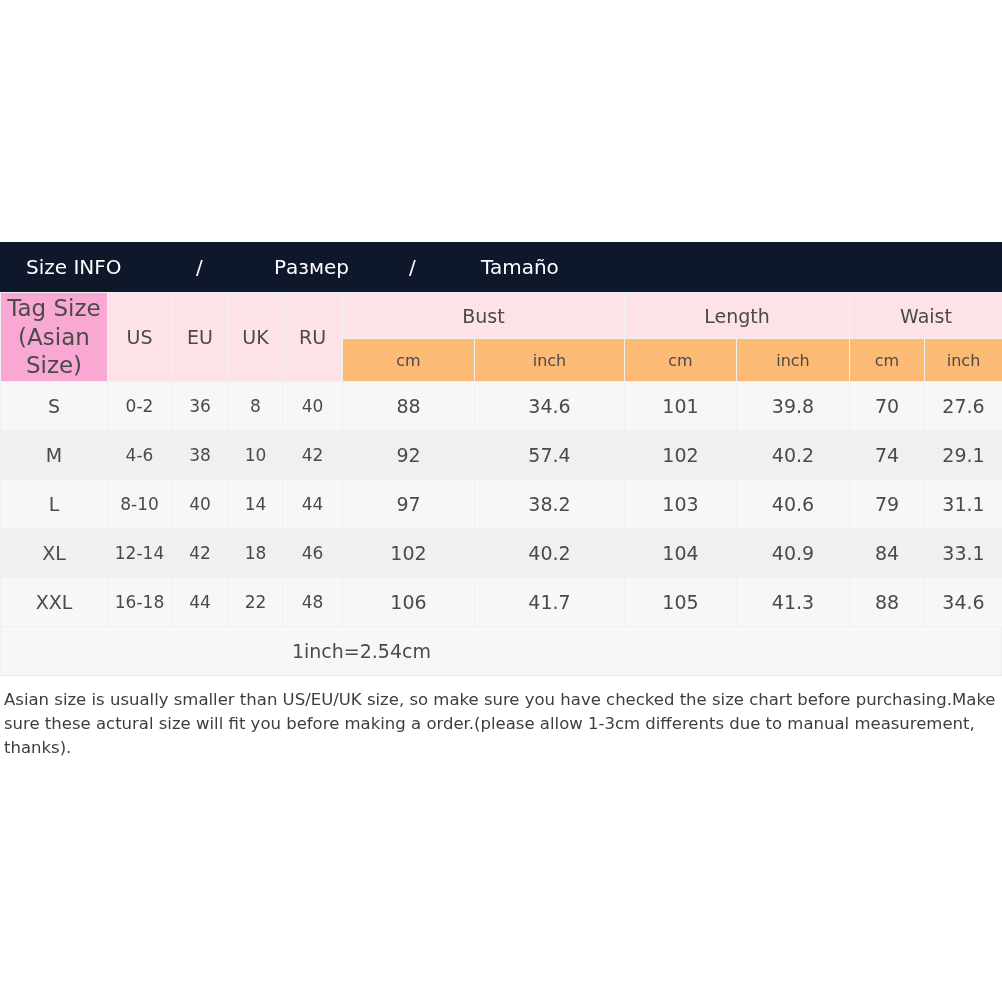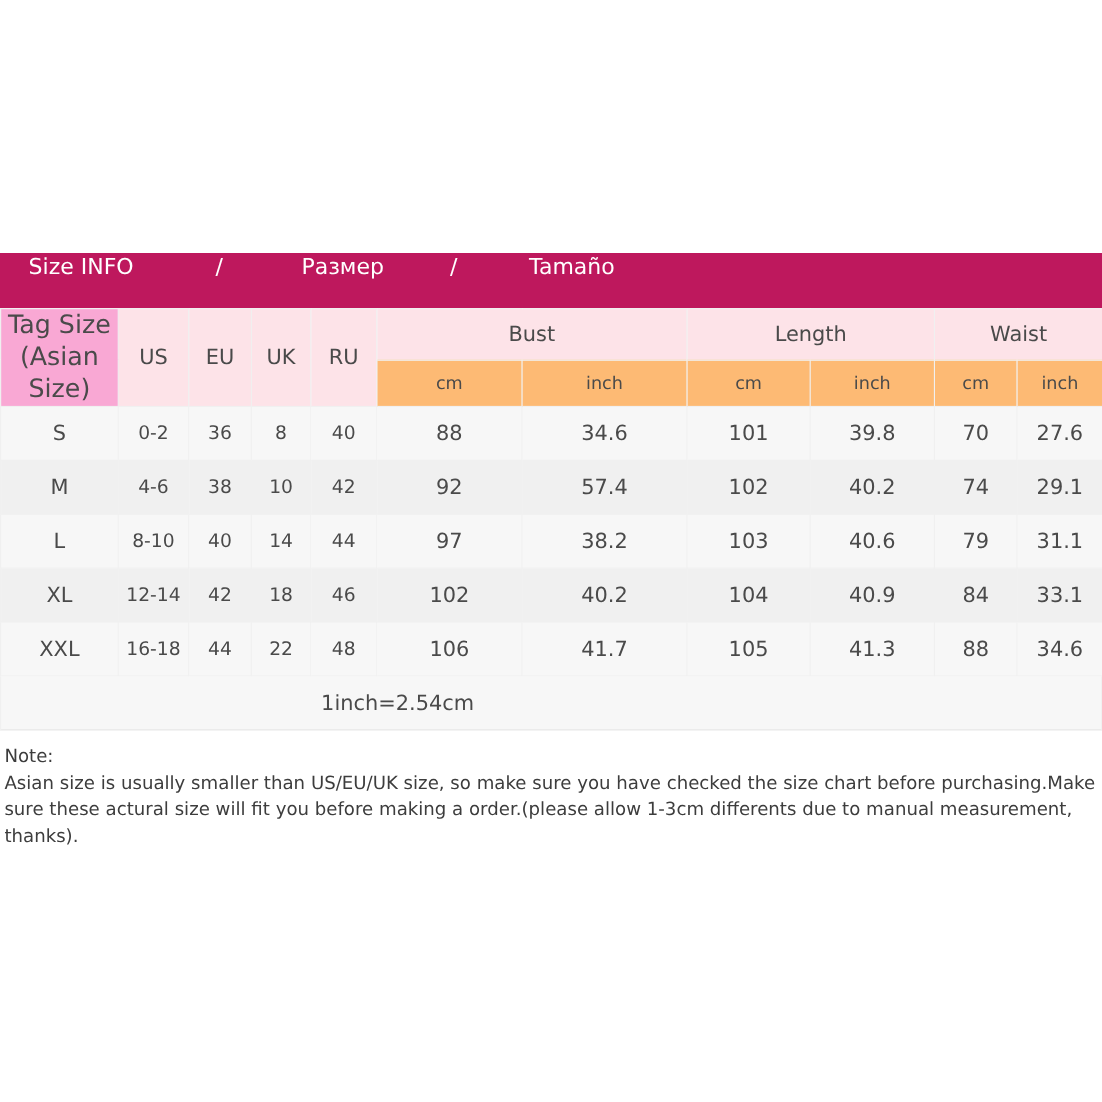--- a/index.html
+++ b/index.html
@@ -22,21 +22,22 @@
     flex-direction: column;
     justify-content: center;
   }
   .chart-wrap {
     width: 1002px;
   }
 
   
   .title-band {
     display: flex;
-    background: #be185d;
+    align-items: center;
+    background: #0f172a;
     height: 50px;
     padding: 0 0 0 26px;
     box-sizing: border-box;
     color: #ffffff;
     font-size: 20px;
   }
   .title-band .t-item {
     white-space: nowrap;
   }
   .title-band .t-size { width: 170px; }
@@ -251,18 +252,17 @@
           <td>34.6</td>
         </tr>
       </tbody>
     </table>
 
     <div class="unit-row">
       <span class="u2">1inch=2.54cm</span>
     </div>
 
     <div class="note">
-      <span class="note-title">Note:</span>
       <span class="note-body">Asian size is usually smaller than US/EU/UK size, so make sure you have checked the size chart before purchasing.Make sure these actural size will fit you before making a order.(please allow 1-3cm differents due to manual measurement, thanks).</span>
     </div>
 
   </div>
 </div>
 
 </body></html>

